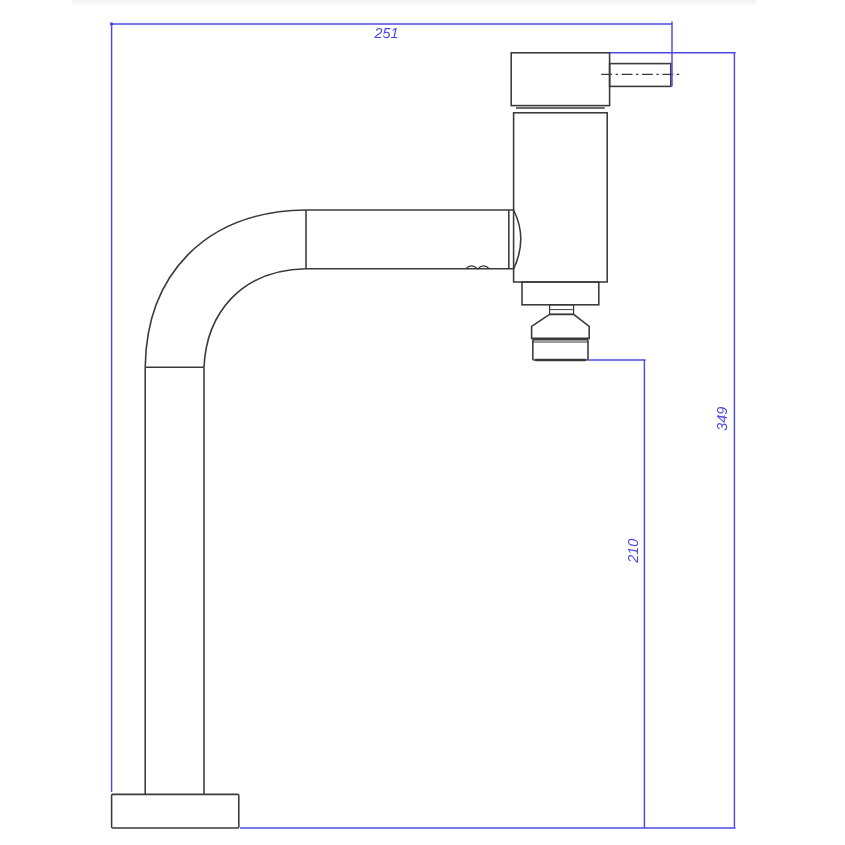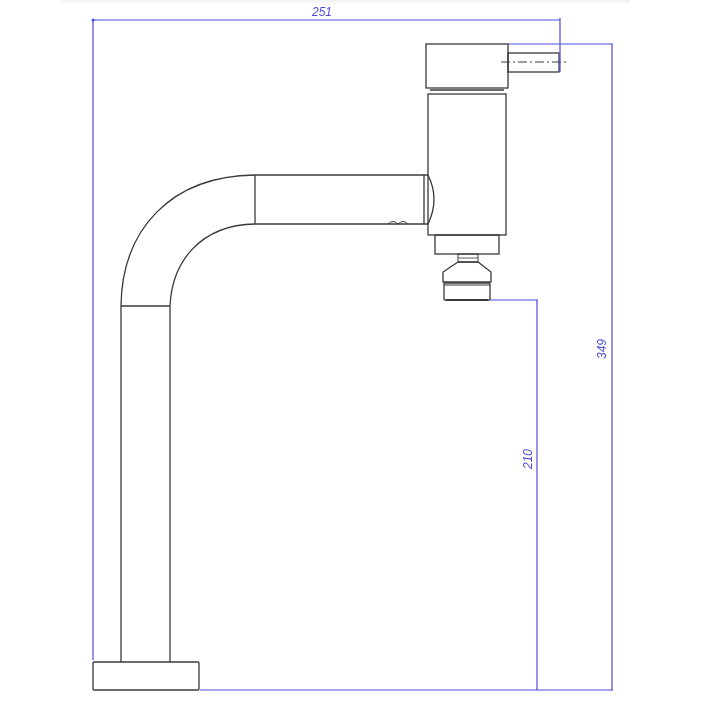--- a/index.html
+++ b/index.html
@@ -64,15 +64,15 @@
 
     <line x1="508" y1="44" x2="613" y2="44"></line>
     <line x1="612" y1="44" x2="612" y2="690"></line>
     <line x1="200" y1="690" x2="613" y2="690"></line>
 
     <line x1="490" y1="300" x2="538" y2="300"></line>
     <line x1="537" y1="300" x2="537" y2="690"></line>
   </g>
 </svg>
 
-<div class="dim-label" style="left:312px; top:6px;">251</div>
+<div class="dim-label" style="left:312px; top:22px;">251</div>
 <div class="dim-label dim-vert" style="left:592px; top:343px;">349</div>
 <div class="dim-label dim-vert" style="left:518px; top:453px;">210</div>
 
 </body></html>

